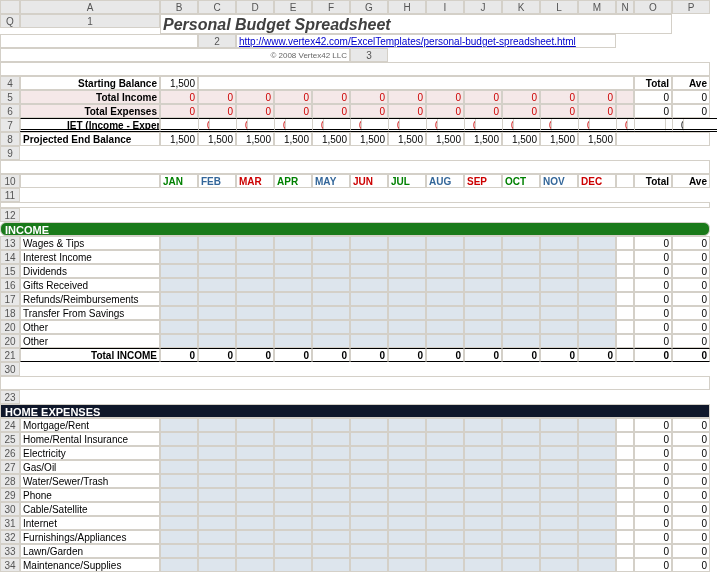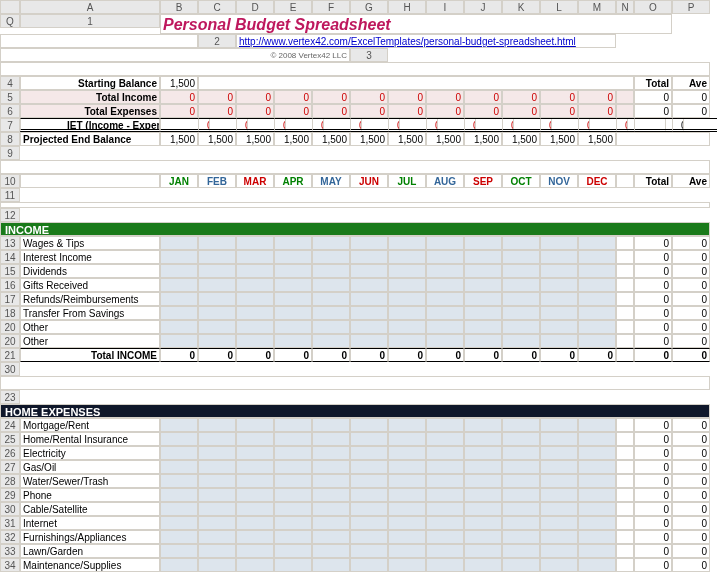--- a/index.html
+++ b/index.html
@@ -1,33 +1,33 @@
 <!DOCTYPE html>
 <html><head>
 <meta charset="utf-8">
 <style>
 * { box-sizing: border-box; margin: 0; padding: 0; }
 body { font-family: Arial, sans-serif; font-size: 10px; background: #fff; color: #000; }
 .sheet { display: grid; grid-template-columns: 20px 140px repeat(12, 38px) 18px 38px 38px; width: 717px; }
 .cell { border: 0.5px solid #d4d0c8; height: 14px; line-height: 14px; padding: 0 2px; overflow: hidden; white-space: nowrap; }
 .colhdr { background: #e8e8e8; text-align: center; font-weight: normal; color: #555; font-size: 10px; }
 .rowhdr { background: #e8e8e8; text-align: center; color: #555; font-size: 10px; }
-.title { font-family: "Trebuchet MS", Arial, sans-serif; font-size: 16px; font-weight: bold; font-style: italic; color: #be185d; }
+.title { font-family: "Trebuchet MS", Arial, sans-serif; font-size: 16px; font-weight: bold; font-style: italic; color: #404040; }
 .link { color: #0000cc; text-decoration: underline; font-size: 10px; }
 .copyright { text-align: right; font-size: 8px; color: #666; }
 .bold { font-weight: bold; }
 .right { text-align: right; }
-.center { text-align: center; }
+.center { text-align: left; }
 .month-green { color: #008000; font-weight: bold; }
 .month-red { color: #cc0000; font-weight: bold; }
 .month-blue { color: #336699; font-weight: bold; }
 .pink-bg { background: #f5e8e8; }
 .net-row { border-top: 1px solid #000; border-bottom: 1px solid #000; }
 .net-row-bottom { border-bottom: 3px double #000; padding-left: 46px; }
-.sect-green { background: #1a7a1a; color: #fff; font-weight: bold; font-size: 11px; padding-left: 4px; }
+.sect-green { background: #1a7a1a; color: #fff; font-weight: bold; font-size: 11px; padding-left: 4px; border-radius: 6px; }
 .sect-blue { background: #0f172a; color: #fff; font-weight: bold; font-size: 11px; padding-left: 4px; }
 .data-area { background: #dde5ed; }
 .red-zero { color: #cc0000; }
 .spacer { background: #fff; }
 .total-row { border-top: 1px solid #000; border-bottom: 1px solid #000; font-weight: bold; }
 </style>
 </head>
 <body>
 
 <div class="sheet" id="sheet">

